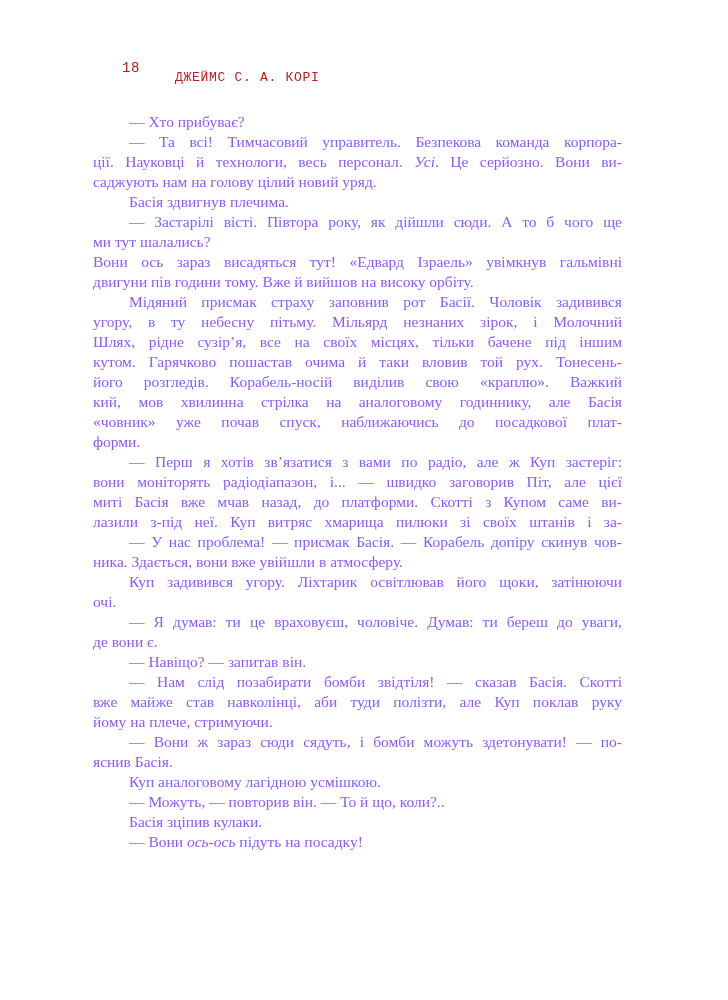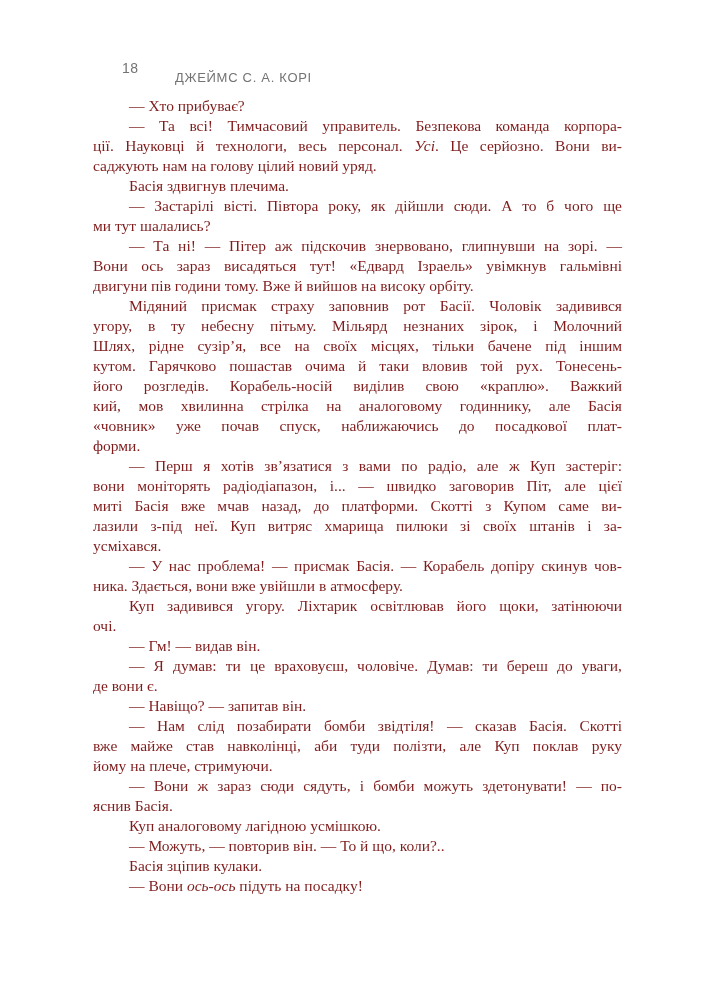--- a/index.html
+++ b/index.html
@@ -14,43 +14,43 @@
     background: #ffffff;
     overflow: hidden;
     font-family: "Liberation Serif", serif;
   }
   .running-header {
     position: absolute;
     top: 60px;
     left: 0;
     width: 664px;
     height: 18px;
-    font-family: Liberation Sans, sans-serif;
-    color: #737373;
+    font-family: Liberation Mono, monospace;
+    color: #b91c1c;
   }
   .page-number {
     position: absolute;
     left: 122px;
     top: 0;
     font-size: 14px;
     letter-spacing: 0.5px;
   }
   .author {
     position: absolute;
     left: 175px;
     top: 10px;
     font-size: 13px;
     letter-spacing: 0.7px;
   }
   .text-block {
     position: absolute;
     left: 93px;
-    top: 96px;
+    top: 112px;
     width: 529px;
-    color: #7f1d1d;
+    color: #8b5cf6;
     font-size: 15.5px;
     line-height: 20px;
     font-family: Liberation Serif, serif;
   }
   .paragraph { margin: 0; }
   .line {
     text-align: justify;
     text-align-last: justify;
     white-space: normal;
   }
@@ -76,51 +76,46 @@
         <div class="line last"><span>саджують нам на голову цілий новий уряд.</span></div>
       </div>
       <div class="paragraph">
         <div class="line first last"><span>Басія здвигнув плечима.</span></div>
       </div>
       <div class="paragraph">
         <div class="line first"><span>— Застарілі вісті. Півтора року, як дійшли сюди. А то б чого ще</span></div>
         <div class="line last"><span>ми тут шалались?</span></div>
       </div>
       <div class="paragraph">
-        <div class="line first"><span>— Та ні! — Пітер аж підскочив знервовано, глипнувши на зорі. —</span></div>
         <div class="line"><span>Вони ось зараз висадяться тут! «Едвард Ізраель» увімкнув гальмівні</span></div>
         <div class="line last"><span>двигуни пів години тому. Вже й вийшов на високу орбіту.</span></div>
       </div>
       <div class="paragraph">
         <div class="line first"><span>Мідяний присмак страху заповнив рот Басії. Чоловік задивився</span></div>
         <div class="line"><span>угору, в ту небесну пітьму. Мільярд незнаних зірок, і Молочний</span></div>
         <div class="line"><span>Шлях, рідне сузір’я, все на своїх місцях, тільки бачене під іншим</span></div>
         <div class="line"><span>кутом. Гарячково пошастав очима й таки вловив той рух. Тонесень-</span></div>
         <div class="line"><span>його розгледів. Корабель-носій виділив свою «краплю». Важкий</span></div>
         <div class="line"><span>кий, мов хвилинна стрілка на аналоговому годиннику, але Басія</span></div>
         <div class="line"><span>«човник» уже почав спуск, наближаючись до посадкової плат-</span></div>
         <div class="line last"><span>форми.</span></div>
       </div>
       <div class="paragraph">
         <div class="line first"><span>— Перш я хотів зв’язатися з вами по радіо, але ж Куп застеріг:</span></div>
         <div class="line"><span>вони моніторять радіодіапазон, і... — швидко заговорив Піт, але цієї</span></div>
         <div class="line"><span>миті Басія вже мчав назад, до платформи. Скотті з Купом саме ви-</span></div>
         <div class="line"><span>лазили з-під неї. Куп витряс хмарища пилюки зі своїх штанів і за-</span></div>
-        <div class="line last"><span>усміхався.</span></div>
       </div>
       <div class="paragraph">
         <div class="line first"><span>— У нас проблема! — присмак Басія. — Корабель допіру скинув чов-</span></div>
         <div class="line last"><span>ника. Здається, вони вже увійшли в атмосферу.</span></div>
       </div>
       <div class="paragraph">
         <div class="line first"><span>Куп задивився угору. Ліхтарик освітлював його щоки, затінюючи</span></div>
         <div class="line last"><span>очі.</span></div>
-      </div>
-      <div class="paragraph">
-        <div class="line first last"><span>— Гм! — видав він.</span></div>
       </div>
       <div class="paragraph">
         <div class="line first"><span>— Я думав: ти це враховуєш, чоловіче. Думав: ти береш до уваги,</span></div>
         <div class="line last"><span>де вони є.</span></div>
       </div>
       <div class="paragraph">
         <div class="line first last"><span>— Навіщо? — запитав він.</span></div>
       </div>
       <div class="paragraph">
         <div class="line first"><span>— Нам слід позабирати бомби звідтіля! — сказав Басія. Скотті</span></div>

